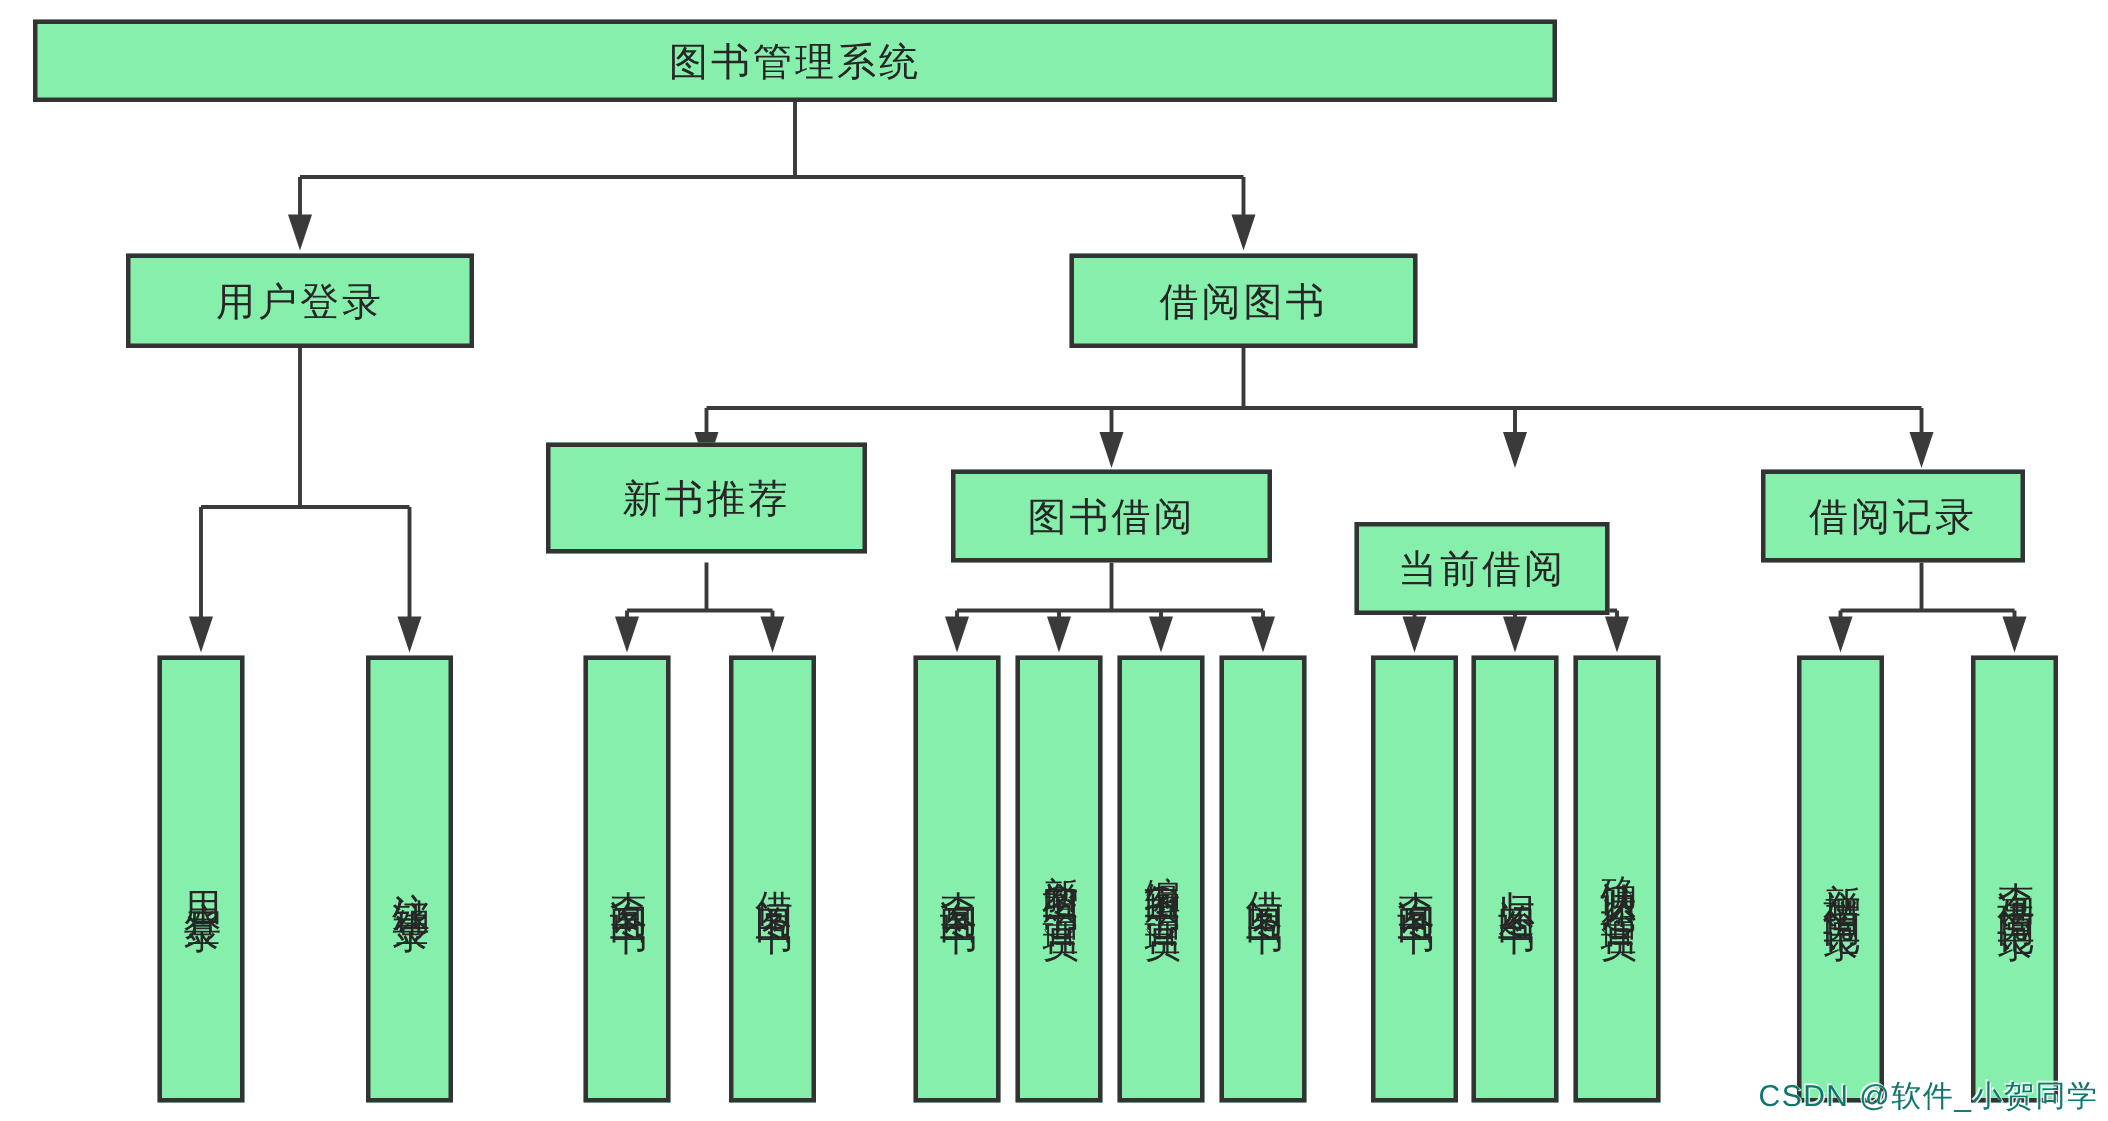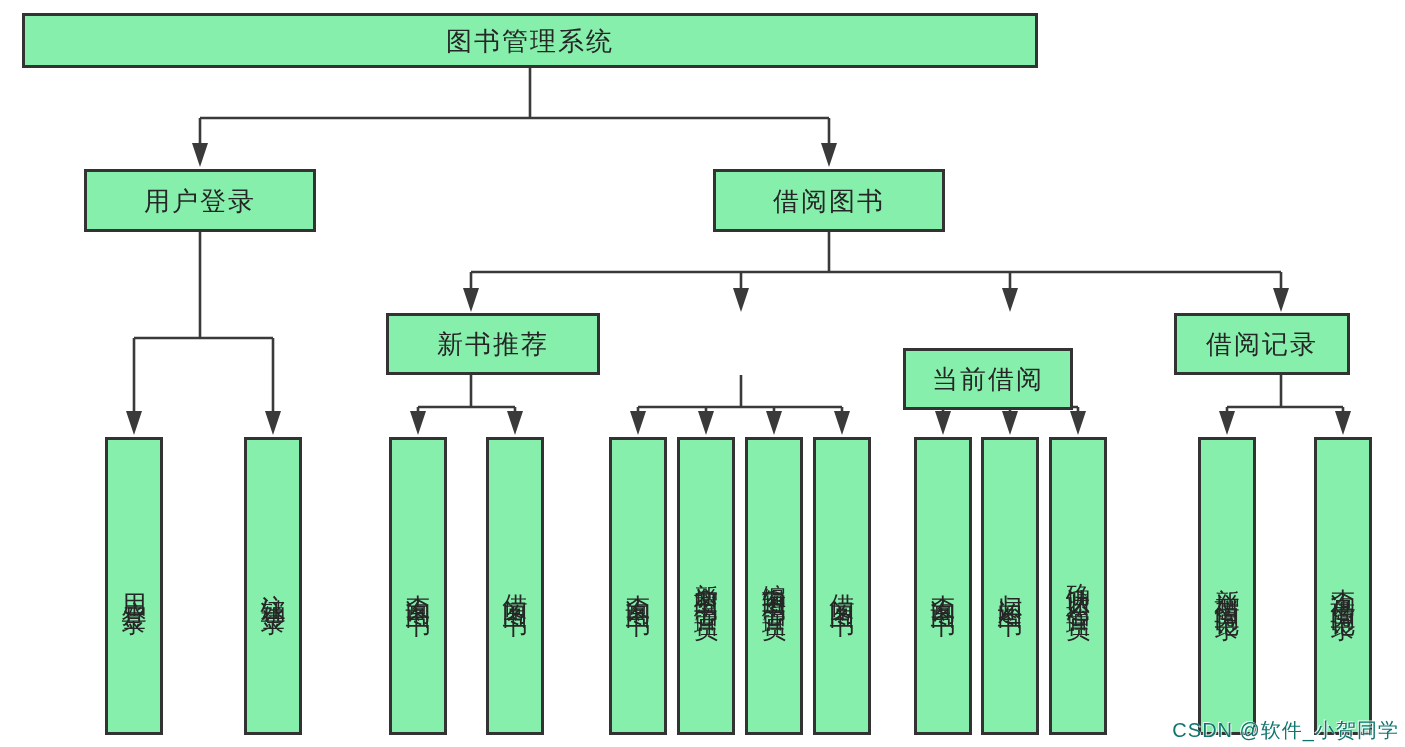--- a/index.html
+++ b/index.html
@@ -37,21 +37,21 @@
     letter-spacing: 6px;
     line-height: 1;
   }
 
   
   .n-root { left: 22px;  top: 13px;  width: 1016px; height: 55px; }
   
   .n-login { left: 84px;  top: 169px; width: 232px; height: 63px; }
   .n-mgmt  { left: 713px; top: 169px; width: 232px; height: 63px; }
   
-  .n-l3-0 { left: 364px;  top: 313px; width: 214px; height: 62px; margin-left: 22px; }
+  .n-l3-0 { left: 364px;  top: 295px; width: 214px; height: 74px; }
   .n-l3-1 { left: 634px;  top: 313px; width: 214px; height: 62px; }
   .n-l3-2 { left: 903px;  top: 313px; width: 170px; height: 62px; margin-top: 35px; }
   .n-l3-3 { left: 1174px; top: 313px; width: 176px; height: 62px; }
   
   .node-tall { top: 437px; width: 58px; height: 298px; }
   .n-a1 { left: 105px; }
   .n-a2 { left: 244px; }
   .n-b1 { left: 389px; }
   .n-b2 { left: 486px; }
   .n-c1 { left: 609px; }
@@ -165,20 +165,23 @@
   <div class="node n-h n-login">
     <span class="lbl">用户登录</span>
   </div>
   <div class="node n-h n-mgmt">
     <span class="lbl">借阅图书</span>
   </div>
 
   <div class="node n-h n-l3-0">
     <span class="lbl">新书推荐</span>
   </div>
+  <div class="node n-h n-l3-1">
+    <span class="lbl">图书借阅</span>
+  </div>
   <div class="node n-h n-l3-2">
     <span class="lbl">当前借阅</span>
   </div>
   <div class="node n-h n-l3-3">
     <span class="lbl">借阅记录</span>
   </div>
 
   <div class="node node-tall n-a1">
     <span class="lbl">用户登录</span>
   </div>

